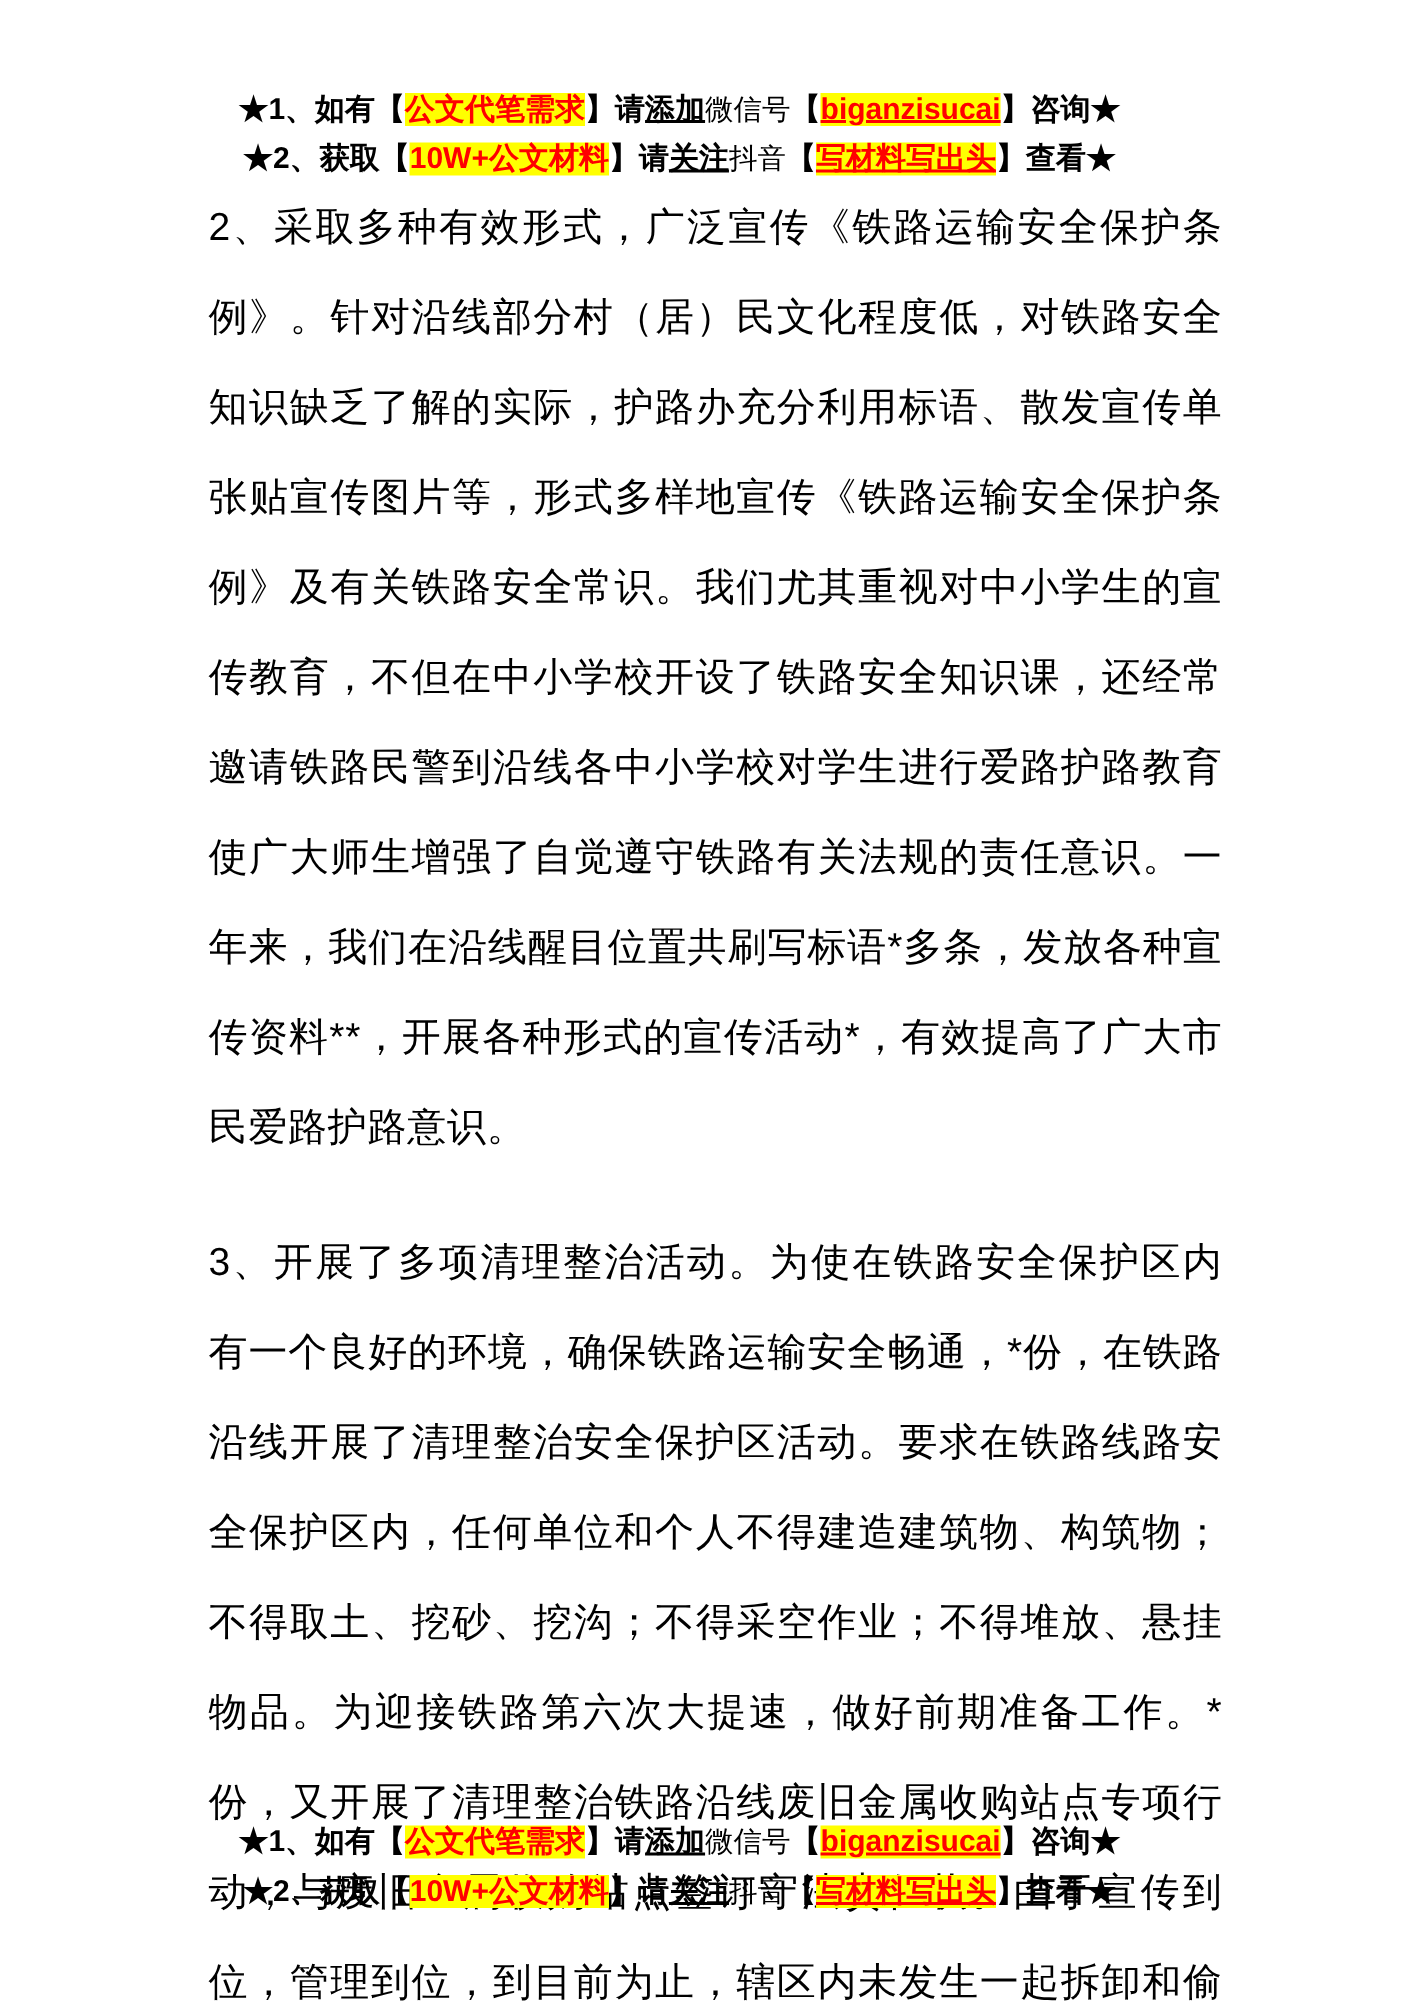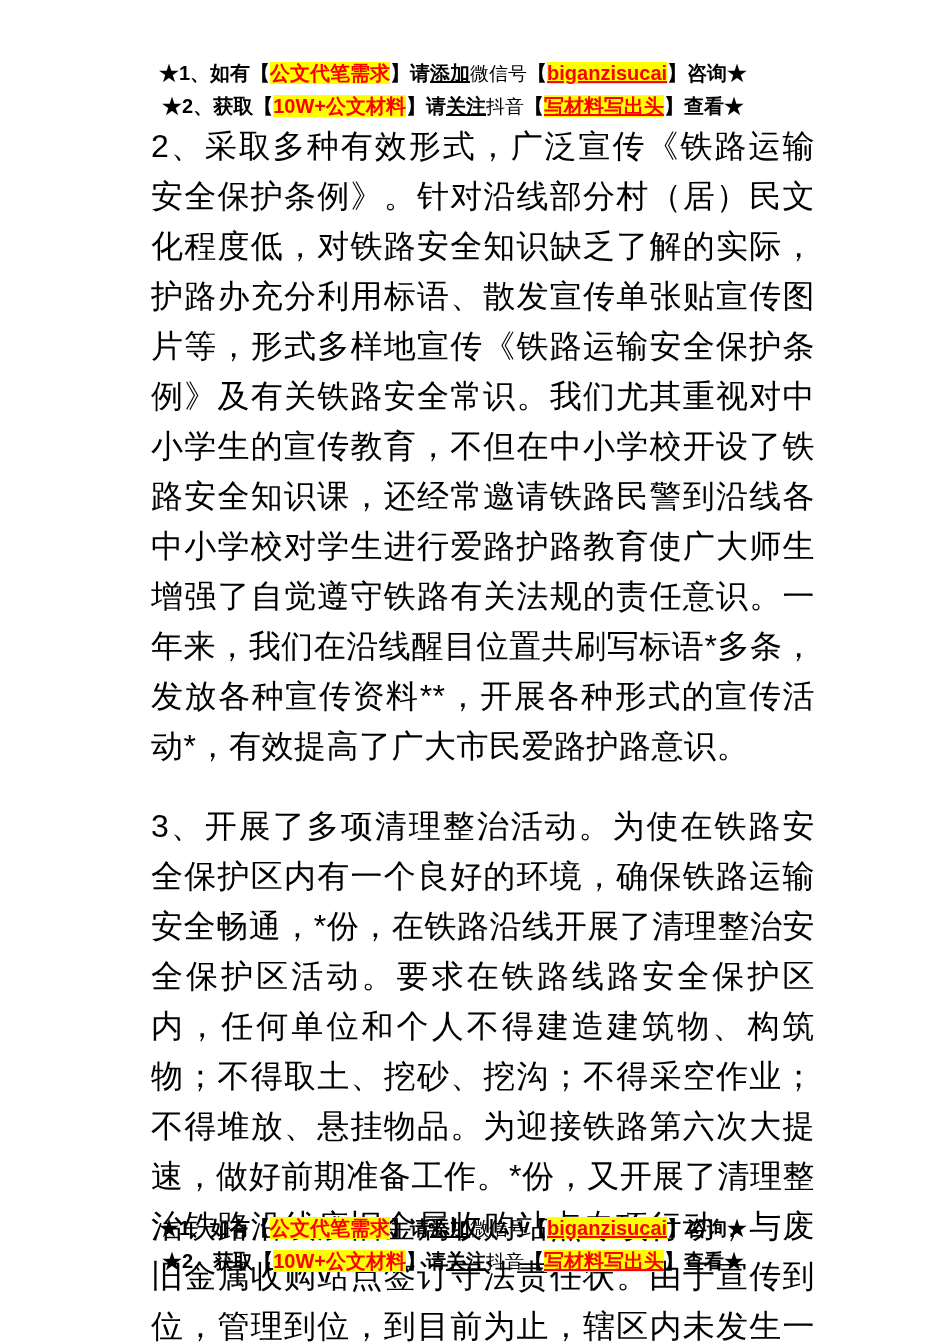--- a/index.html
+++ b/index.html
@@ -24,23 +24,23 @@
   .banner-line{width:100%;}
   .seg-red{color:var(--red,#ff0000);}
   .seg-hl{background:var(--hl,#ffff00);}
   .seg-u{text-decoration:underline;}
   .seg-light{font-weight:400;font-size:19px;}
   .doc-body{
     position:absolute;
     top:121px;left:139px;width:676px;
   }
   .para{
-    margin:0 0 30px 12px;
-    font-size:32px;
-    line-height:50px;
+    margin:0 0 30px 0;
+    font-size:26px;
+    line-height:60px;
     font-weight:400;
     color:var(--text,#000000);
     text-align:justify;
     text-justify:inter-ideograph;
     letter-spacing:0.5px;
   }
 </style>
 </head>
 <body>
 

